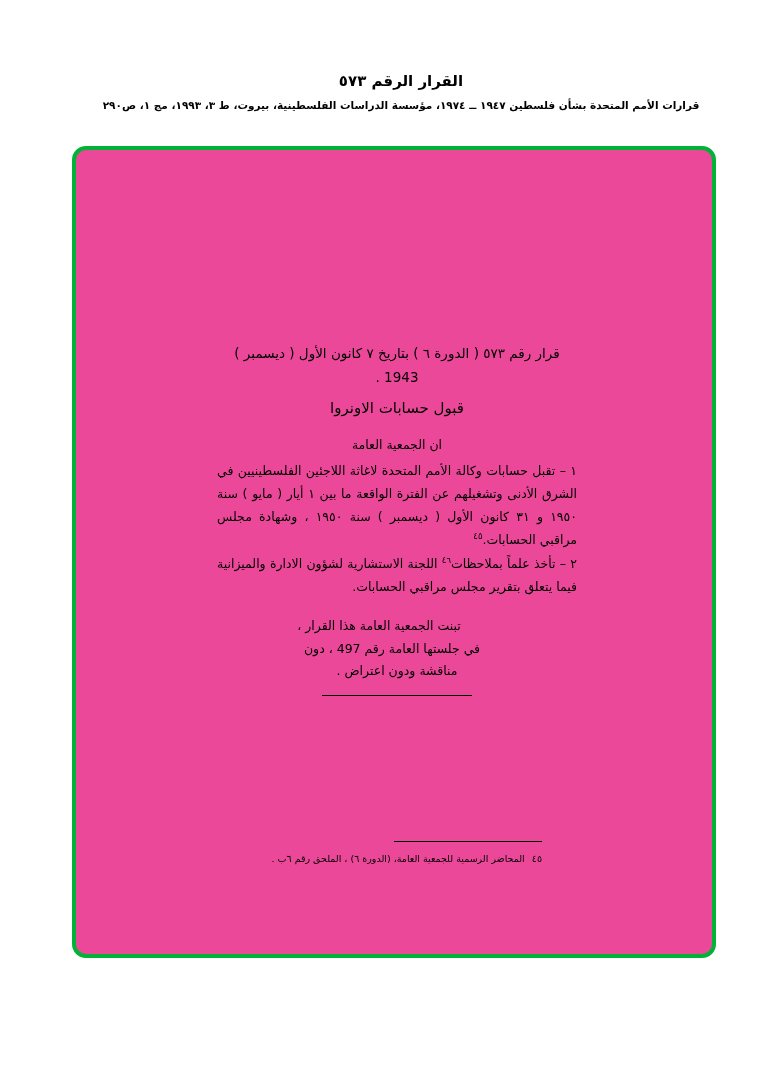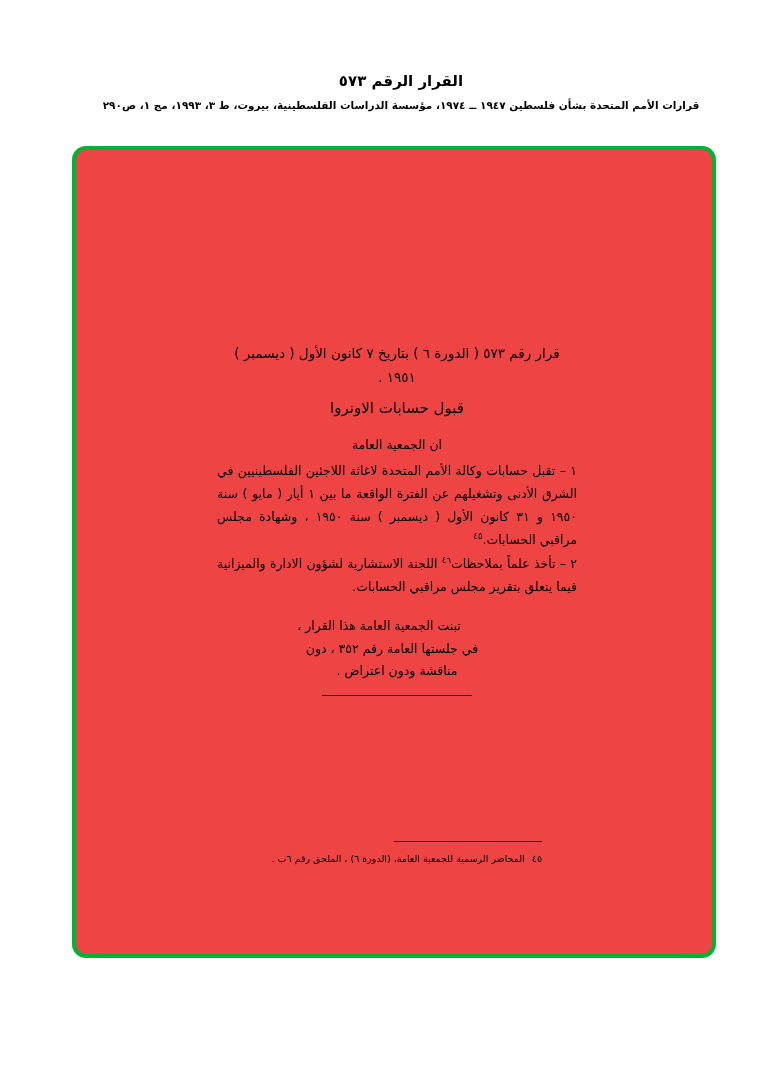--- a/index.html
+++ b/index.html
@@ -47,21 +47,21 @@
   
   .frame {
     position: absolute;
     top: 146px;
     left: 72px;
     width: 644px;
     height: 812px;
     border: 4px solid #00b336;
     border-radius: 14px;
     box-sizing: border-box;
-    background: #ef4444;
+    background: #ec4899;
   }
 
   .frame-inner {
     position: absolute;
     inset: 0;
     padding: 0;
   }
 
   
   .res-block {
@@ -171,39 +171,39 @@
     <p class="source">قرارات الأمم المتحدة بشأن فلسطين ١٩٤٧ ــ ١٩٧٤، مؤسسة الدراسات الفلسطينية، بيروت، ط ٣، ١٩٩٣، مج ١، ص٢٩٠</p>
   </div>
 
   <div class="frame">
     <div class="frame-inner">
 
       <div class="res-block">
 
         <div class="res-heading">
           <span>قرار رقم ٥٧٣ ( الدورة ٦ ) بتاريخ ٧ كانون الأول ( ديسمبر )</span>
-          <span class="line2">١٩٥١ .</span>
+          <span class="line2">1943 .</span>
         </div>
 
         <div class="res-subtitle">قبول حسابات الاونروا</div>
 
         <div class="res-lead">ان الجمعية العامة</div>
 
         <p class="para justify">
           <span>١ – تقبل حسابات وكالة الأمم المتحدة لاغاثة اللاجئين الفلسطينيين في الشرق الأدنى وتشغيلهم عن الفترة الواقعة ما بين ١ أيار ( مايو ) سنة ١٩٥٠ و ٣١ كانون الأول ( ديسمبر ) سنة ١٩٥٠ ، وشهادة مجلس مراقبي الحسابات.</span><span class="sup">٤٥</span>
         </p>
 
         <p class="para justify">
           <span>٢ – تأخذ علماً بملاحظات</span><span class="sup">٤٦</span>
           <span>اللجنة الاستشارية لشؤون الادارة والميزانية فيما يتعلق بتقرير مجلس مراقبي الحسابات.</span>
         </p>
 
         <div class="closing">
           <div class="l1">تبنت الجمعية العامة هذا القرار ،</div>
-          <div class="l2">في جلستها العامة رقم ٣٥٢ ، دون</div>
+          <div class="l2">في جلستها العامة رقم 497 ، دون</div>
           <div class="l3">مناقشة ودون اعتراض .</div>
         </div>
 
         <div class="rule-short"></div>
       </div>
 
       <div class="footnotes">
         <div class="footnote-rule"></div>
         <p class="footnote">
           <span class="fn-num">٤٥</span>

